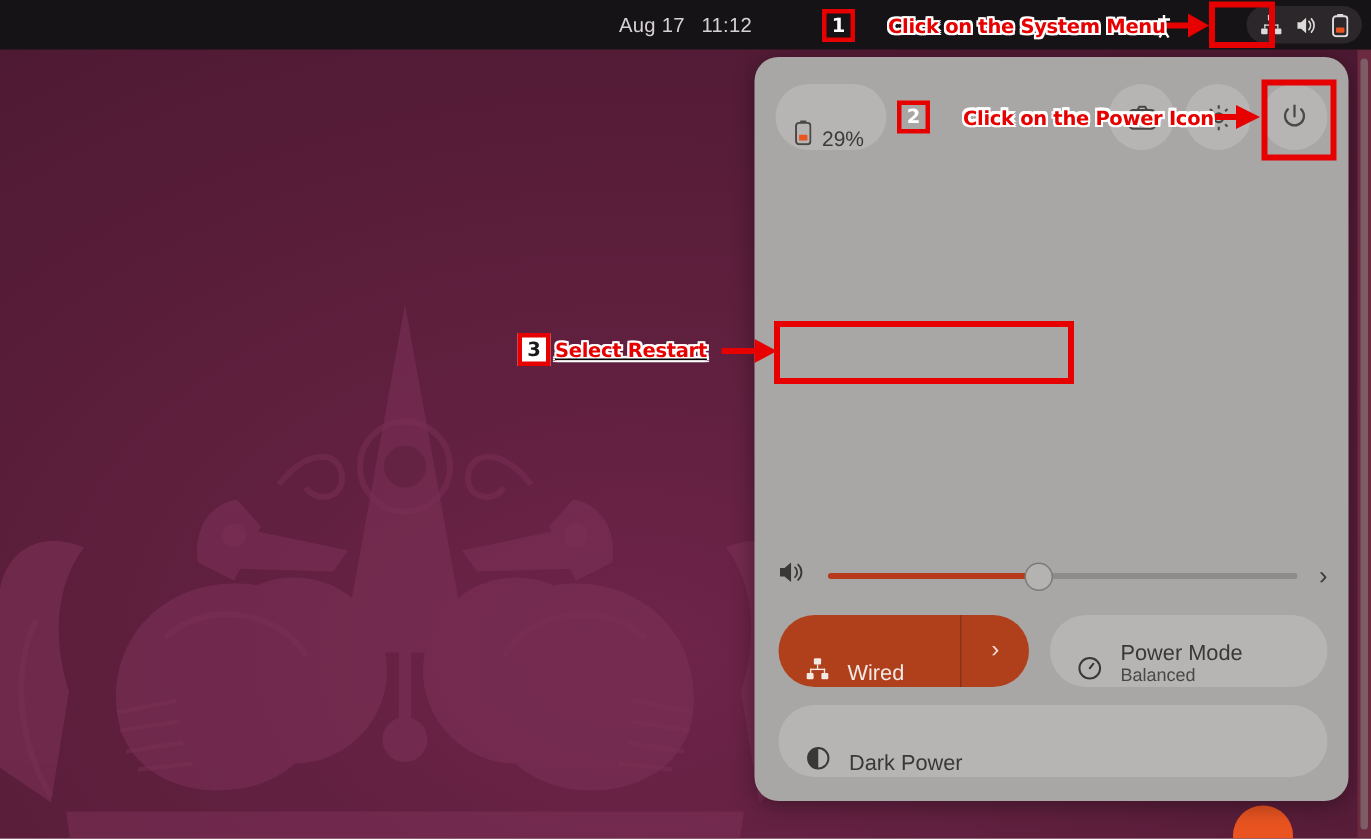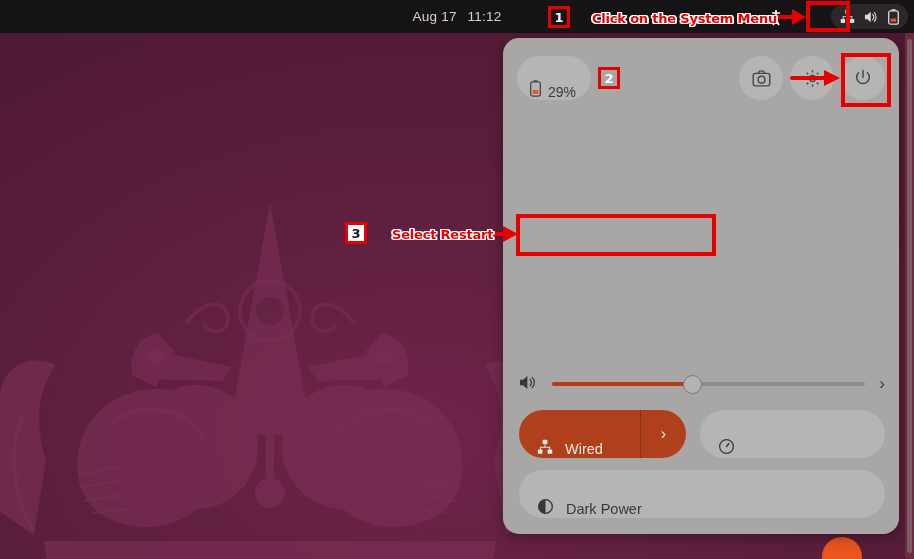--- a/index.html
+++ b/index.html
@@ -475,20 +475,24 @@
         <span class="tile-arrow">›</span>
       </div>
 
       <div class="tile">
         <span>
           <svg width="17" height="17" viewBox="0 0 18 18" fill="none" stroke="#3a3837" stroke-width="1.4">
             <circle cx="9" cy="9" r="7.3"></circle>
             <path d="M9 9 L11.6 5.8" stroke-linecap="round"></path>
           </svg>
         </span>
+        <span class="tlabels">
+          <span>Power Mode</span>
+          <span class="tsub">Balanced</span>
+        </span>
       </div>
     </div>
 
     <div class="tile-row">
 
       <div class="tile">
         <span>
           <svg width="17" height="17" viewBox="0 0 18 18">
             <circle cx="9" cy="9" r="7.2" fill="none" stroke="#3a3837" stroke-width="1.4"></circle>
             <path d="M9 1.8a7.2 7.2 0 0 0 0 14.4z" fill="#3a3837"></path>
@@ -517,29 +521,32 @@
   </div>
   <svg class="arrow-svg" style="left:758px; top:6px;" width="50" height="22" viewBox="0 0 50 22">
     <path d="M2 11 H36" stroke="#e60000" stroke-width="4" stroke-linecap="round"></path>
     <path d="M34 3 L48 11 L34 19 Z" fill="#e60000"></path>
     <path d="M18 4 v6 M14 7 h8 M18 14 l-3 5 M18 14 l3 5" stroke="#ffffff" stroke-width="1.6" fill="none"></path>
   </svg>
 
   <div class="anno" style="left:598px; top:67px;">
     <span class="badge grey">2</span>
   </div>
+  <div class="anno" style="left:628px; top:70px;">
+    <span class="anno-text">Click on the Power Icon</span>
+  </div>
   <svg class="arrow-svg" style="left:790px; top:67px;" width="52" height="22" viewBox="0 0 52 22">
     <path d="M2 11 H36" stroke="#e60000" stroke-width="4" stroke-linecap="round"></path>
     <path d="M34 3 L50 11 L34 19 Z" fill="#e60000"></path>
   </svg>
 
   <div class="anno" style="left:345px; top:222px;">
     <span class="badge white">3</span>
   </div>
-  <div class="anno" style="left:378px; top:225px;">
+  <div class="anno" style="left:356px; top:225px;text-decoration:underline;">
     <span class="anno-text">Select Restart</span>
   </div>
   <svg class="arrow-svg" style="left:481px; top:223px;" width="38" height="22" viewBox="0 0 38 22">
     <path d="M1 11 H24" stroke="#e60000" stroke-width="4" stroke-linecap="round"></path>
     <path d="M22 3 L37 11 L22 19 Z" fill="#e60000"></path>
   </svg>
 
 </div>
 
 </body></html>

